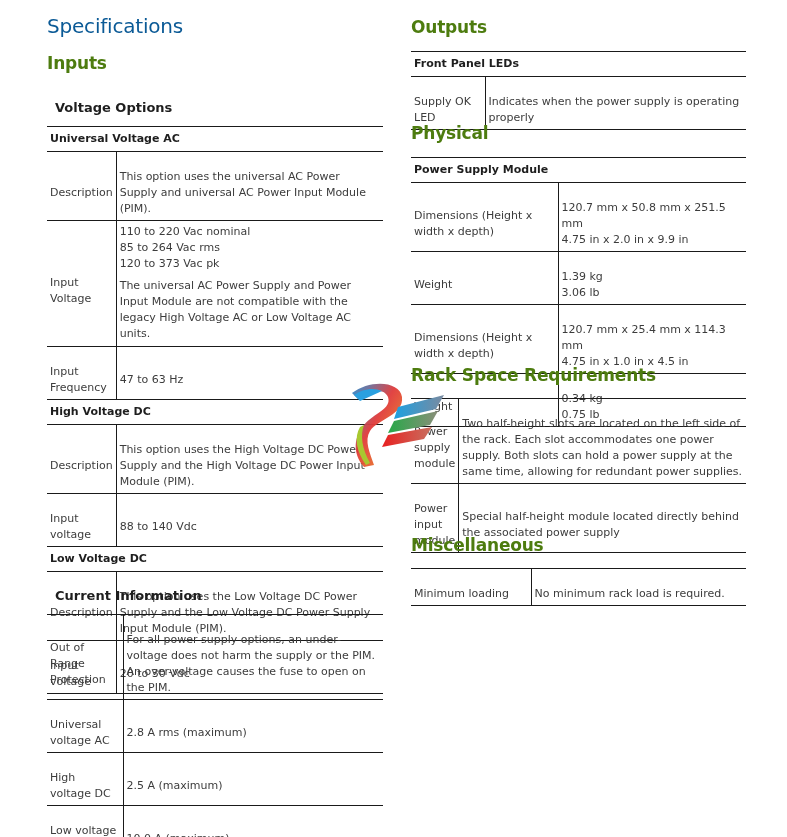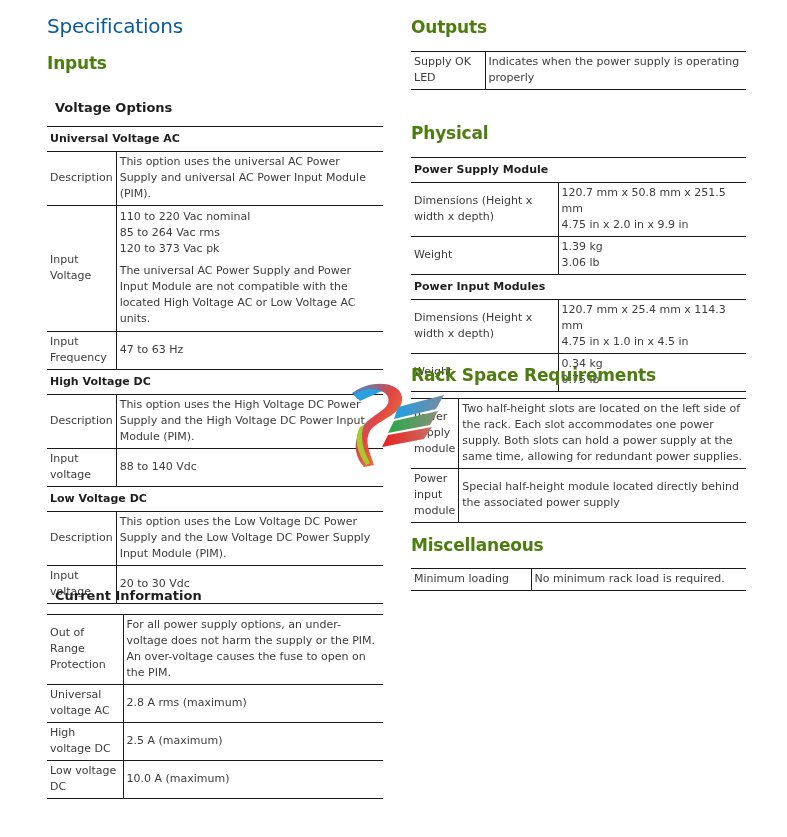--- a/index.html
+++ b/index.html
@@ -30,21 +30,21 @@
 
   table.spec {
     position: absolute; border-collapse: collapse; width: 100%;
     font-size: 11px; line-height: 16px; color: #3c3c3c;
     font-family: "DejaVu Sans", sans-serif;
   }
   table.spec td {
     border-top: 1px solid #1a1a1a;
     border-bottom: 1px solid #1a1a1a;
     vertical-align: middle;
-    padding: 2px 3px 3px 3px;
+    padding: 17px 3px 3px 3px;
   }
   table.spec tr.first td { border-top: 1.5px solid #1a1a1a; }
   table.spec td.label { border-right: 1px solid #1a1a1a; }
   table.spec td.group {
     font-weight: bold; color: #1e1e1e; font-size: 11px;
     padding: 4px 3px 4px 3px;
   }
   .vline { display: block; }
   .gap { display: block; height: 6px; }
 
@@ -74,21 +74,21 @@
       <td class="label">Description</td>
       <td>This option uses the universal AC Power Supply and universal AC Power Input Module (PIM).</td>
     </tr>
     <tr>
       <td class="label">Input Voltage</td>
       <td style="padding-top:3px;padding-bottom:4px;">
         <span class="vline">110 to 220 Vac nominal</span>
         <span class="vline">85 to 264 Vac rms</span>
         <span class="vline">120 to 373 Vac pk</span>
         <span class="gap"></span>
-        <span class="vline">The universal AC Power Supply and Power Input Module are not compatible with the located High Voltage AC or Low Voltage AC units.</span>
+        <span class="vline">The universal AC Power Supply and Power Input Module are not compatible with the legacy High Voltage AC or Low Voltage AC units.</span>
       </td>
     </tr>
     <tr>
       <td class="label">Input Frequency</td>
       <td>47 to 63 Hz</td>
     </tr>
     <tr>
       <td class="group" colspan="2">High Voltage DC</td>
     </tr>
     <tr>
@@ -145,20 +145,23 @@
 </div>
 
 <div class="col col-right">
   <h2 class="h2" style="top:17px;left:0;">Outputs</h2>
   <table class="spec" style="top:51px;">
     <colgroup>
         <col style="width:74px">
         <col>
       </colgroup>
     <tbody>
+        <tr class="first">
+      <td class="group" colspan="2">Front Panel LEDs</td>
+    </tr>
     <tr>
       <td class="label">Supply OK LED</td>
       <td>Indicates when the power supply is operating properly</td>
     </tr>
   </tbody>
     </table>
 
   <h2 class="h2" style="top:123px;left:0;">Physical</h2>
   <table class="spec" style="top:157px;">
     <colgroup>
@@ -175,23 +178,20 @@
         <span class="vline">120.7 mm x 50.8 mm x 251.5 mm</span>
         <span class="vline">4.75 in x 2.0 in x 9.9 in</span>
       </td>
     </tr>
     <tr>
       <td class="label">Weight</td>
       <td>
         <span class="vline">1.39 kg</span>
         <span class="vline">3.06 lb</span>
       </td>
-    </tr>
-    <tr>
-      <td class="group" colspan="2">Power Input Modules</td>
     </tr>
     <tr>
       <td class="label">Dimensions (Height x width x depth)</td>
       <td>
         <span class="vline">120.7 mm x 25.4 mm x 114.3 mm</span>
         <span class="vline">4.75 in x 1.0 in x 4.5 in</span>
       </td>
     </tr>
     <tr>
       <td class="label">Weight</td>

